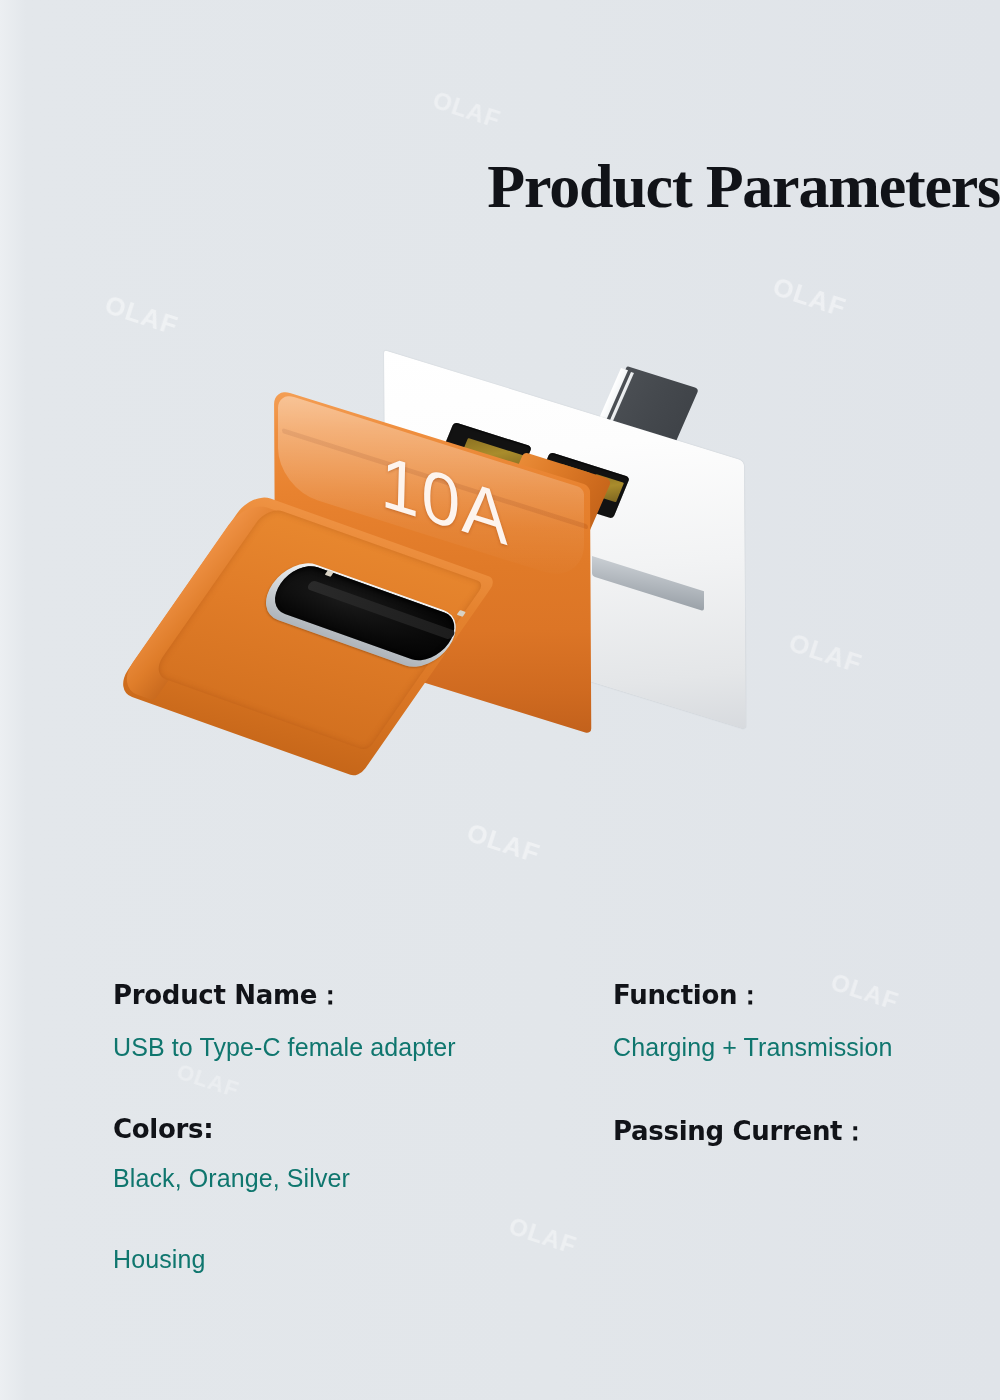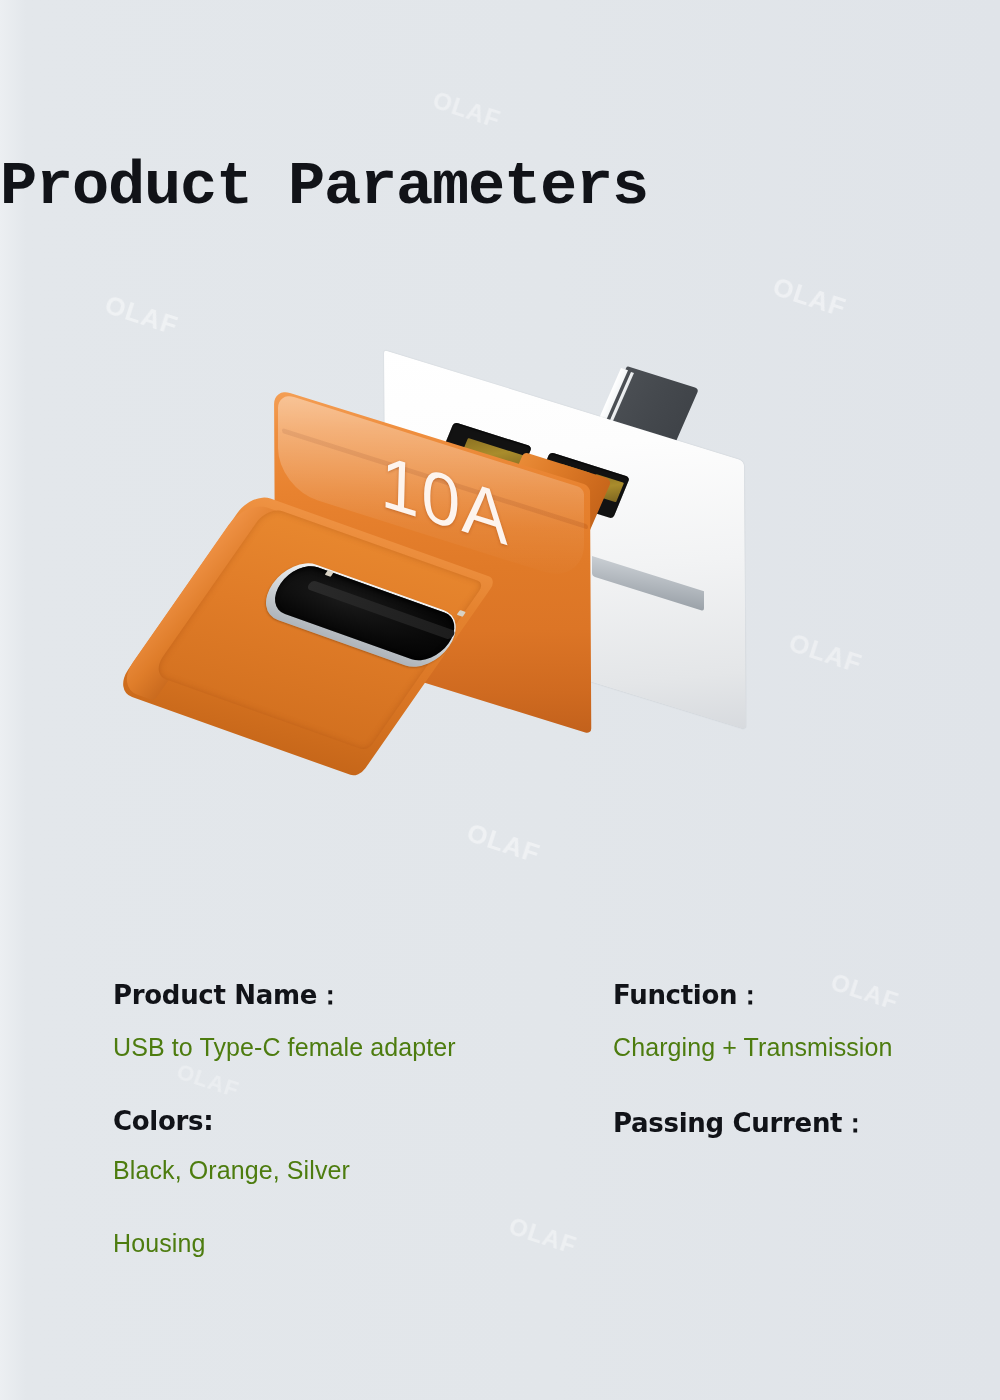--- a/index.html
+++ b/index.html
@@ -30,26 +30,26 @@
     white-space:nowrap;
     filter:blur(.6px);
     user-select:none;
   }
 
   
   #title {
     position:absolute;
     left:0; right:0;
     top:151px;
-    text-align:left;
+    text-align:right;
     font-size:62px;
     font-weight:700;
     letter-spacing:-1.2px;
     color:#111318;
-    font-family:Liberation Mono, monospace;
+    font-family:Liberation Serif, serif;
   }
 
   
   #stage {
     position:absolute;
     left:0; top:300px;
     width:1000px; height:600px;
   }
   #product {
     position:absolute;
@@ -280,36 +280,36 @@
   }
 
   
   #specs {
     position:absolute;
     left:113px; top:978px;
     width:800px;
     display:grid;
     grid-template-columns:500px 300px;
     grid-auto-rows:auto;
-    row-gap:0;
+    row-gap:8px;
   }
   .spec-cell { margin-bottom:44px; }
   .spec-label {
     font-family:"DejaVu Sans", sans-serif;
     font-size:26px;
     font-weight:700;
     color:#111318;
     letter-spacing:-.3px;
     margin-bottom:20px;
   }
   .spec-value {
     font-family:"Liberation Sans", sans-serif;
     font-size:25px;
     font-weight:400;
-    color:#4d7c0f;
+    color:#0f766e;
     letter-spacing:.1px;
   }
 </style>
 </head>
 <body>
 
 <div id="page"></div>
 
 <div class="wm" style="left:104px; top:300px;  font-size:26px; transform:rotate(18deg);">OLAF</div>
 <div class="wm" style="left:432px; top:96px;   font-size:24px; transform:rotate(18deg); opacity:.38;">OLAF</div>

